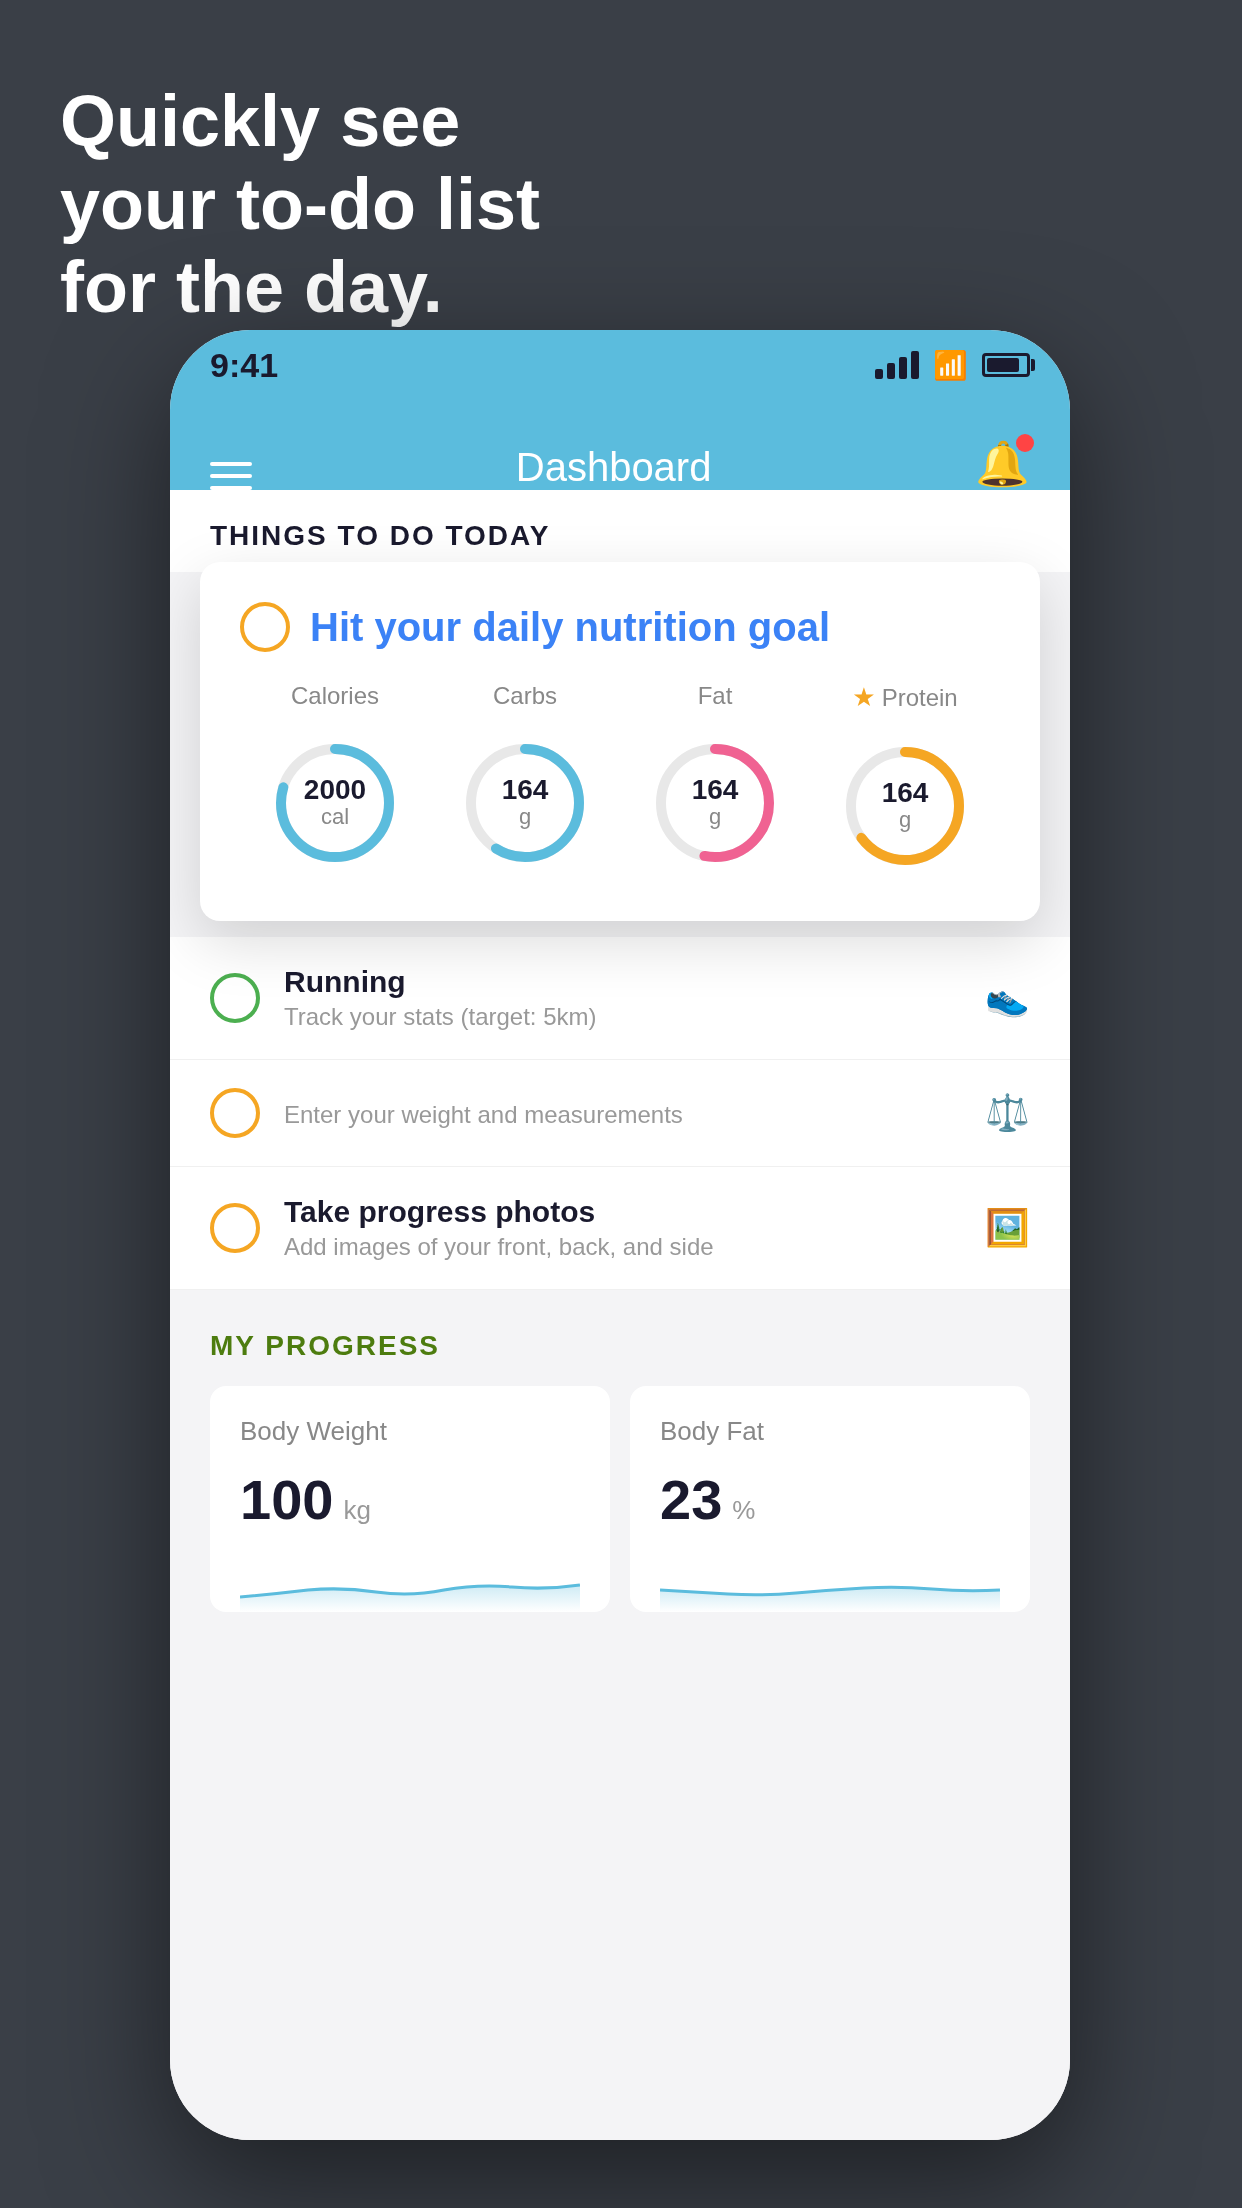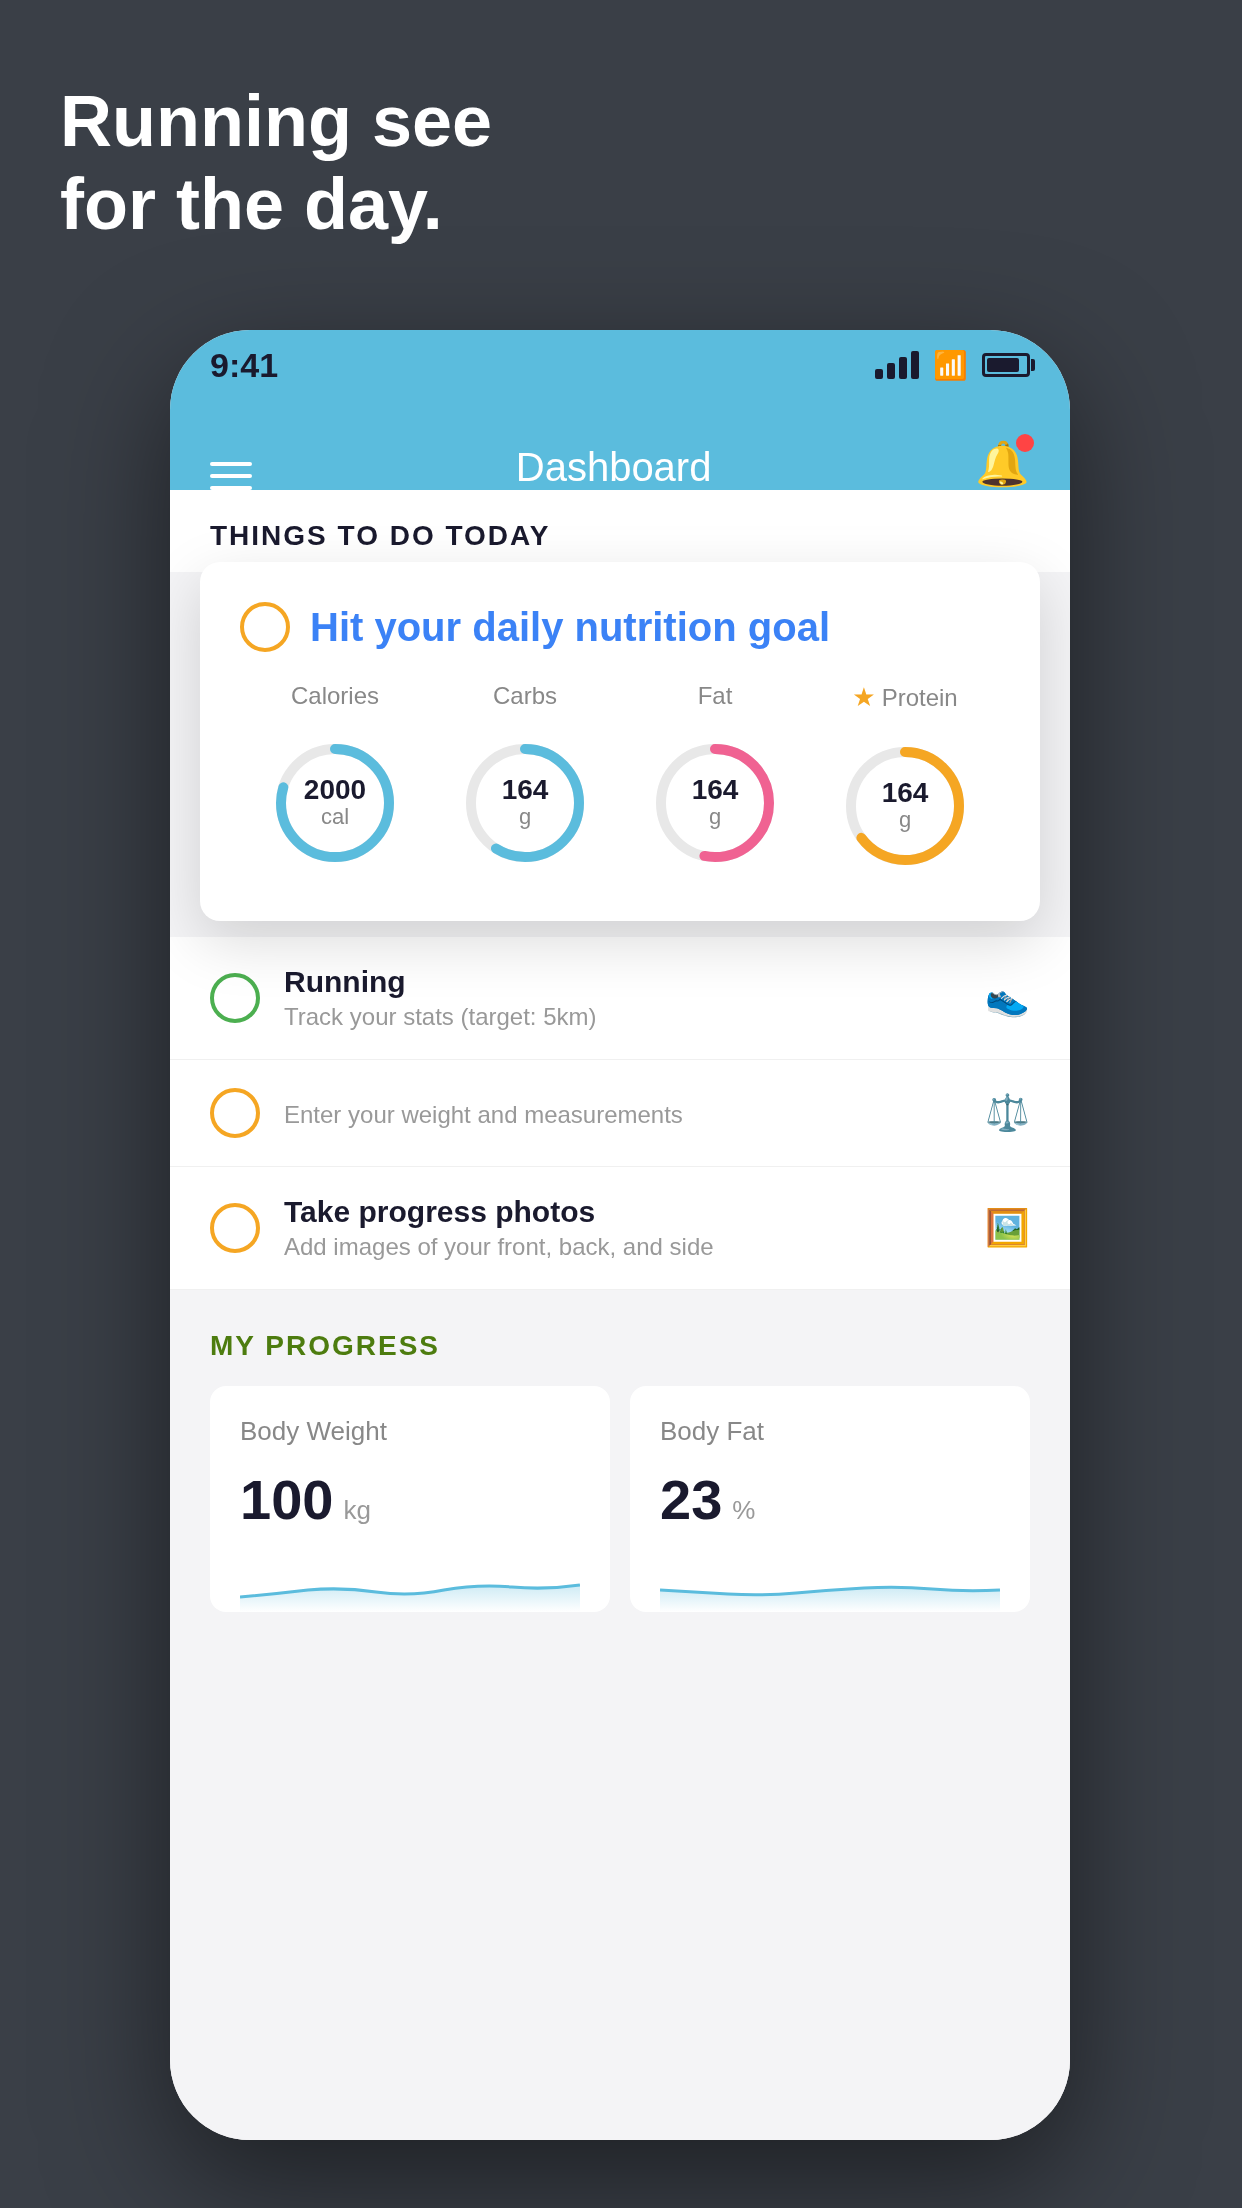--- a/index.html
+++ b/index.html
@@ -346,21 +346,22 @@
       width: 100%;
       height: 100%;
     }
   </style>
 </head>
 <body>
 
 <div style="position:absolute;top:0;left:0;width:1242px;height:2208px;background:#3a3f47;"></div>
 
 <div class="bg-headline">
-  <div>Running see</div>
+  <div>Quickly see</div>
+  <div>your to-do list</div>
   <div>for the day.</div>
 </div>
 
 <div class="phone-frame">
 
   <div class="status-bar">
     <span class="status-time">9:41</span>
     <div class="status-icons">
       <div class="signal-bars">
         <span></span>

